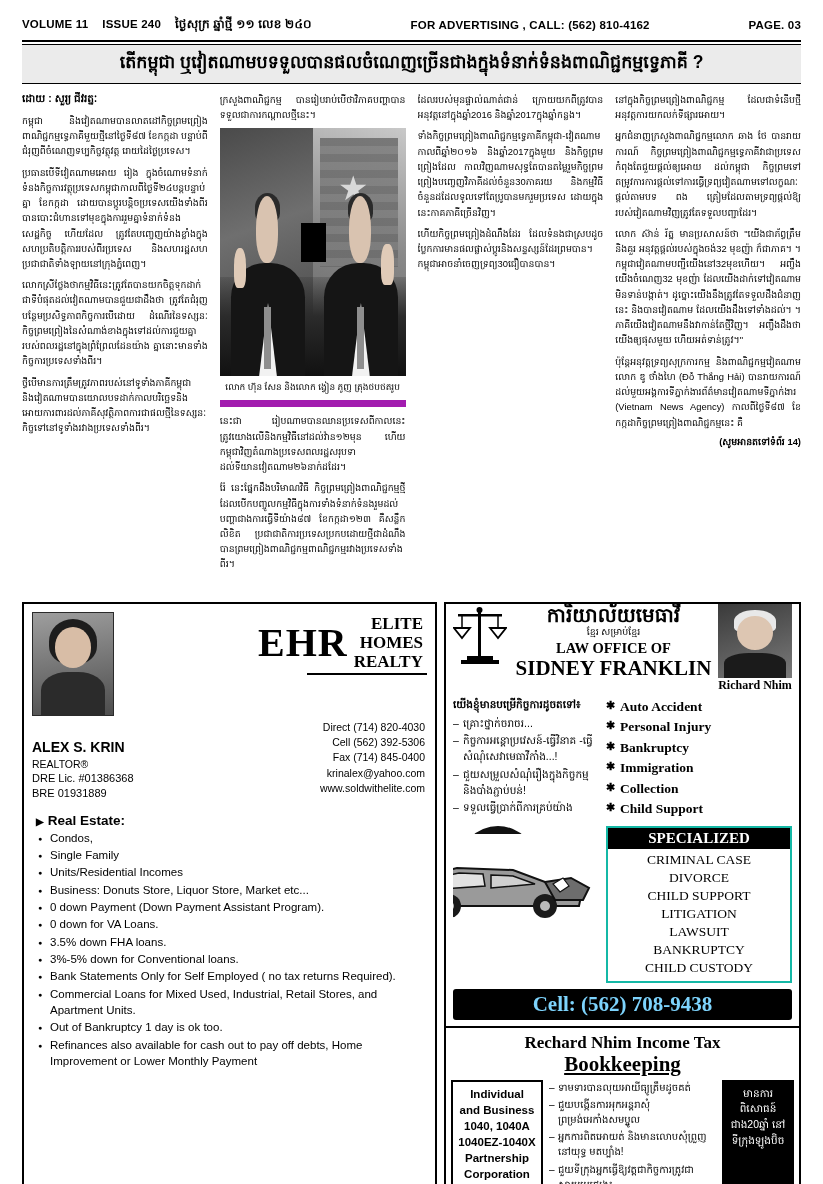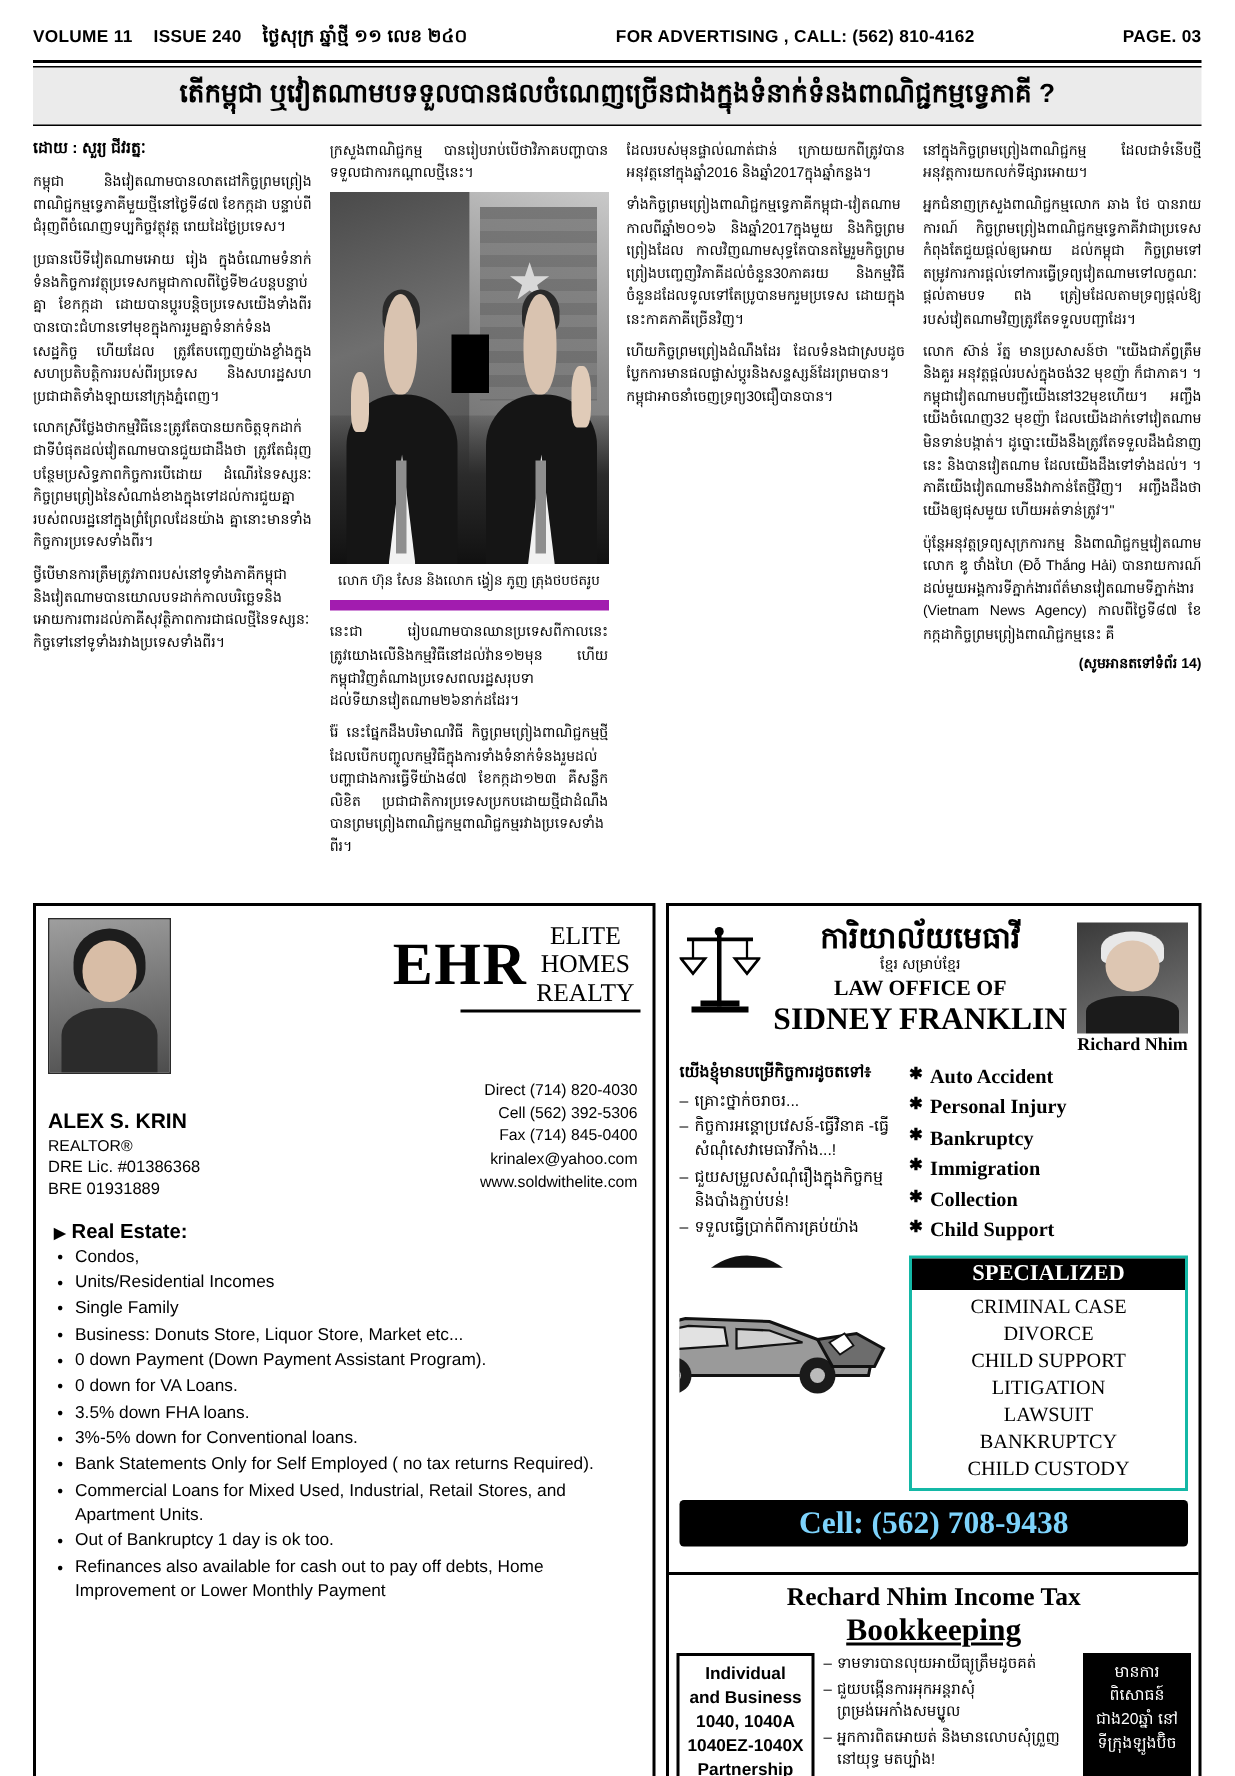--- a/index.html
+++ b/index.html
@@ -166,40 +166,40 @@
   .ehr-photo .hr2 { position:absolute; top:6%; left:20%; width:60%; height:44%; background:#1d1d1d; border-radius:50% 50% 40% 40%; }
   .ehr-photo .bd { position:absolute; bottom:0; left:10%; width:80%; height:42%; background:#2b2b2b; border-radius:42% 42% 0 0; }
   .ehr-brand { flex: 1; text-align: center; padding-top: 2px; }
   .ehr-mark {
     font-family: "Liberation Serif", serif;
     font-size: 40px; font-weight: bold; letter-spacing: 1px;
     display: inline-block; position: relative;
   }
   .ehr-words {
     font-family: "Liberation Serif", serif;
-    font-size: 17px; font-weight: normal; line-height: 1.12;
-    text-align: center; padding-right: 4px;
+    font-size: 17px; font-weight: bold; line-height: 1.12;
+    text-align: right; padding-right: 4px;
   }
   .ehr-brandrow { display: flex; align-items: center; justify-content: flex-end; gap: 6px; }
   .ehr-logo-line { border-top: 2px solid #000; width: 120px; margin: 2px 0 0 auto; }
   .ehr-info { display: flex; padding: 0 10px 6px 8px; gap: 10px; }
   .ehr-agent { font-size: 11px; line-height: 1.35; padding-top: 18px; }
   .ehr-agent .nm { font-size: 14px; font-weight: bold; }
   .ehr-agent .rl { font-size: 10.5px; }
   .ehr-contact {
     margin-left: auto; text-align: right; font-size: 10.5px; line-height: 1.45;
   }
   .ehr-addr { font-size: 10.5px; text-align: right; line-height: 1.45; }
   .ehr-list { padding: 2px 10px 8px 12px; }
   .ehr-h { font-size: 13.5px; font-weight: bold; margin: 4px 0 2px 0; }
   .ehr-h::before { content: "\25B6"; font-size: 10px; margin-right: 4px; }
   .ehr-li { font-size: 11.5px; line-height: 1.42; padding-left: 14px; position: relative; margin-bottom: 1px; }
   .ehr-li::before { content: "\25CF"; position: absolute; left: 2px; font-size: 7px; top: 4px; }
   
-  .law { padding: 11px 7px; }
+  .law { padding: 0 7px; }
   .law-head { display: flex; gap: 6px; align-items: flex-start; }
   .scale { width: 56px; flex: none; text-align: center; }
   .scale svg { display: block; }
   .law-title { flex: 1; text-align: center; }
   .law-kh { font-size: 20px; font-weight: bold; line-height: 1.1; }
   .law-en1 { font-size: 14.5px; font-weight: bold; font-family: "Liberation Serif", serif; }
   .law-en2 { font-size: 21px; font-weight: bold; font-family: "Liberation Serif", serif; line-height: 1.05; }
   .law-sub { font-size: 9.5px; text-align: center; }
   .law-photo {
     width: 74px; height: 74px; flex: none;
@@ -356,22 +356,22 @@
           <div>Direct (714) 820-4030</div>
           <div>Cell (562) 392-5306</div>
           <div>Fax (714) 845-0400</div>
           <div>krinalex@yahoo.com</div>
           <div>www.soldwithelite.com</div>
         </div>
       </div>
       <div class="ehr-list">
         <div class="ehr-h">Real Estate:</div>
         <div class="ehr-li">Condos,</div>
+        <div class="ehr-li">Single Family</div>
         <div class="ehr-li">Units/Residential Incomes</div>
-        <div class="ehr-li">Single Family</div>
         <div class="ehr-li">Business: Donuts Store, Liquor Store, Market etc...</div>
         <div class="ehr-li">0 down Payment (Down Payment Assistant Program).</div>
         <div class="ehr-li">0 down for VA Loans.</div>
         <div class="ehr-li">3.5% down FHA loans.</div>
         <div class="ehr-li">3%-5% down for Conventional loans.</div>
         <div class="ehr-li">Bank Statements  Only for Self Employed ( no tax returns Required).</div>
         <div class="ehr-li">Commercial Loans for Mixed Used, Industrial, Retail Stores, and Apartment Units.</div>
         <div class="ehr-li">Out of Bankruptcy 1 day is ok too.</div>
         <div class="ehr-li">Refinances also available for cash out to pay off debts, Home Improvement or Lower Monthly Payment</div>
       </div>

